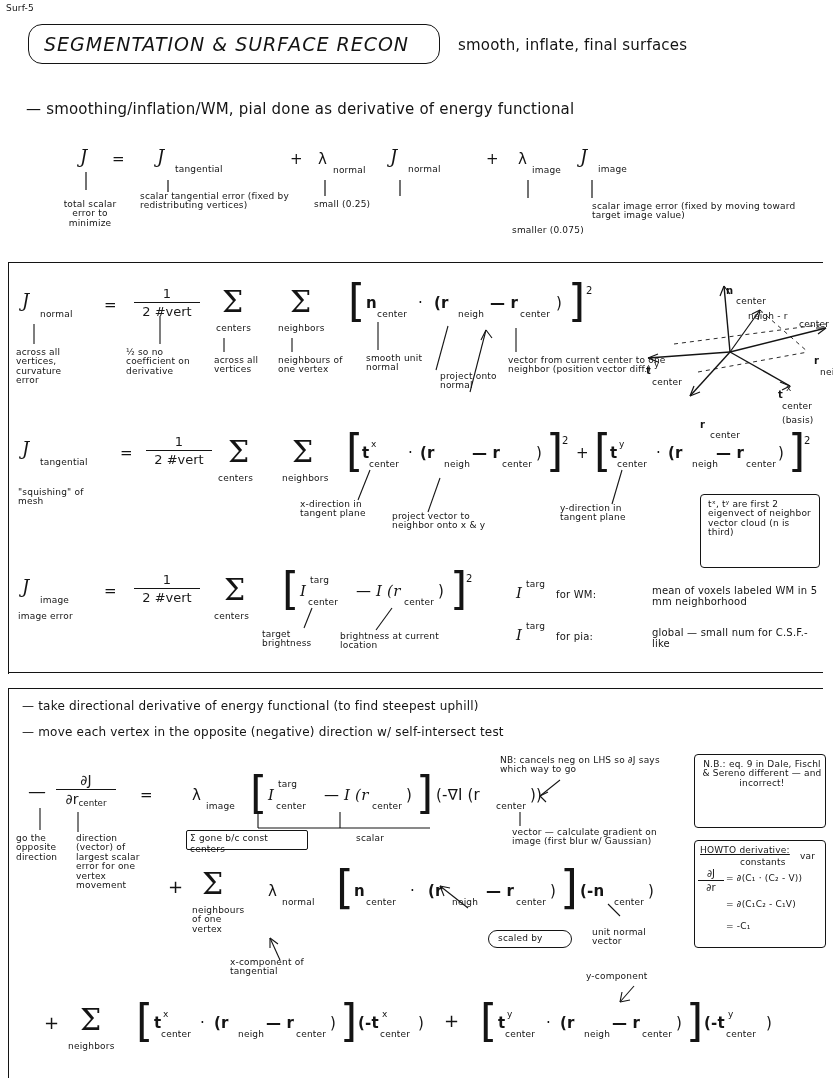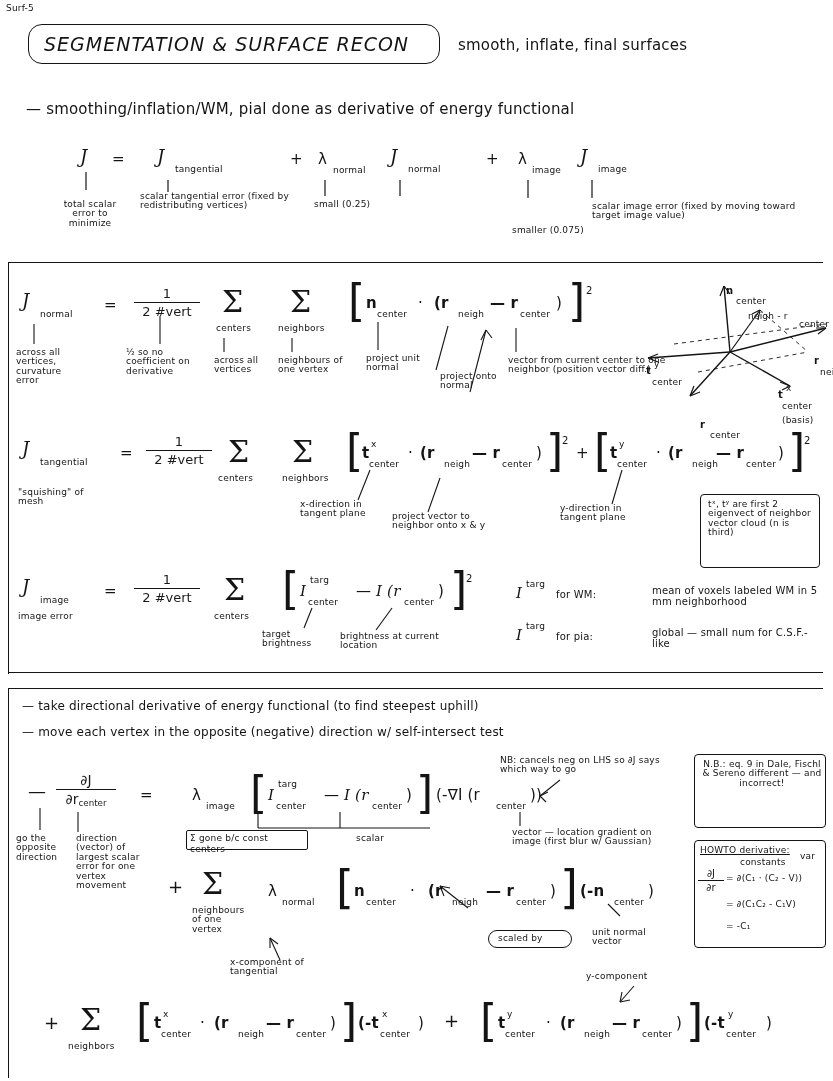--- a/index.html
+++ b/index.html
@@ -173,21 +173,21 @@
 curvature
 error</div>
   <div class="hw xs wrapbox" style="left:126px; top:348px; width:84px;">½ so no
 coefficient
 on derivative</div>
   <div class="hw xs wrapbox" style="left:214px; top:356px; width:56px;">across
 all vertices</div>
   <div class="hw xs wrapbox" style="left:278px; top:356px; width:70px;">neighbours
 of one
 vertex</div>
-  <div class="hw xs wrapbox" style="left:366px; top:354px; width:60px;">project
+  <div class="hw xs wrapbox" style="left:366px; top:354px; width:60px;">smooth
 unit
 normal</div>
   <div class="hw xs wrapbox" style="left:440px; top:372px; width:58px;">project
 onto
 normal</div>
   <div class="hw xs wrapbox" style="left:508px; top:356px; width:170px;">vector from
 current center
 to one neighbor
 (position vector diff.)</div>
 
@@ -410,21 +410,21 @@
   <div class="hw xs wrapbox" style="left:76px; top:834px; width:80px;">direction
 (vector) of
 largest scalar
 error for
 one vertex
 movement</div>
   <div class="rectbox" style="left:186px; top:830px; width:122px; height:20px; border-radius:2px;"></div>
   <div class="hw xs" style="left:190px; top:834px;">Σ gone b/c const</div>
   <div class="hw xs" style="left:190px; top:845px;">centers</div>
   <div class="hw xs" style="left:356px; top:834px;text-align:right;">scalar</div>
-  <div class="hw xs wrapbox" style="left:512px; top:828px; width:150px;">vector — location
+  <div class="hw xs wrapbox" style="left:512px; top:828px; width:150px;">vector — calculate
 gradient on image
 (first blur w/ Gaussian)</div>
 
   <div class="hw xl" style="left:168px; top:878px;">+</div>
   <div class="hw sum" style="left:202px; top:872px;">Σ</div>
   <div class="hw xs" style="left:192px; top:906px;" style2="">neighbours
 of one
 vertex</div>
   <div class="hw lg" style="left:268px; top:884px;">λ</div>
   <div class="hw xs" style="left:282px; top:898px;">normal</div>

